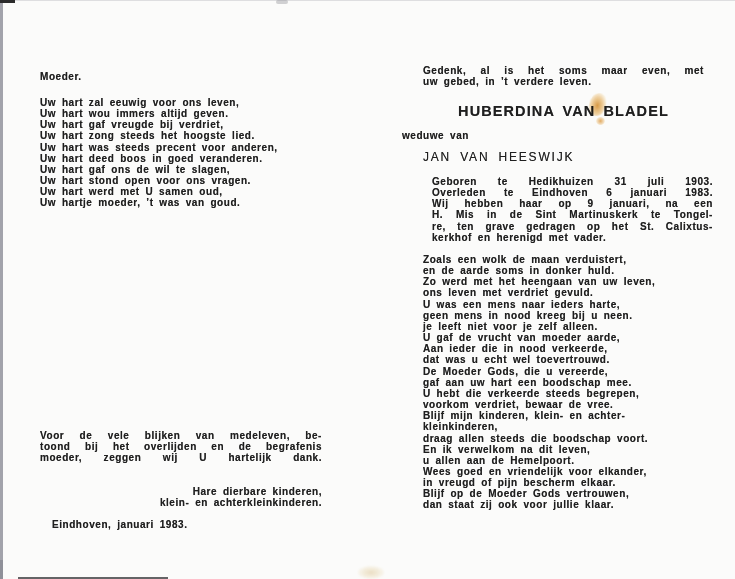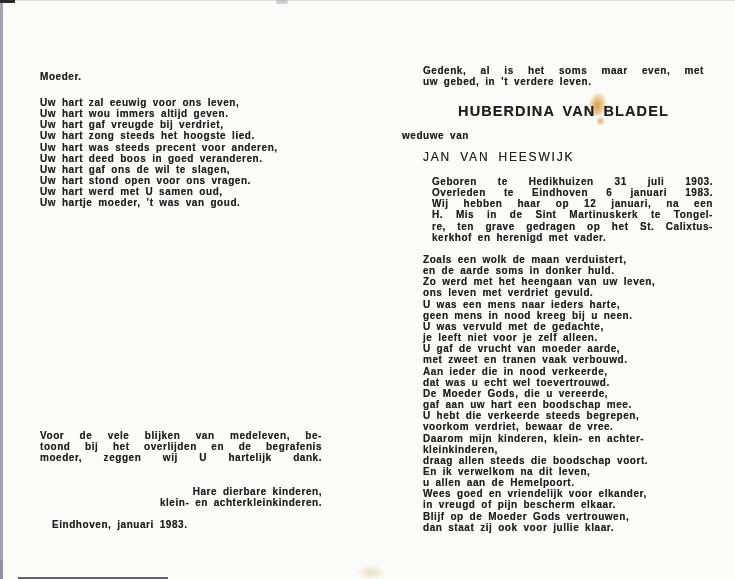--- a/index.html
+++ b/index.html
@@ -99,44 +99,42 @@
     <div class="line">uw gebed, in ’t verdere leven.</div>
   </div>
 
   <div class="block name-heading">HUBERDINA VAN BLADEL</div>
   <div class="block widow-label">weduwe van</div>
   <div class="block husband-name">JAN VAN HEESWIJK</div>
 
   <div class="block bio">
     <div class="jline">Geboren te Hedikhuizen 31 juli 1903.</div>
     <div class="jline">Overleden te Eindhoven 6 januari 1983.</div>
-    <div class="jline">Wij hebben haar op 12 januari, na een</div>
+    <div class="jline">Wij hebben haar op 9 januari, na een</div>
     <div class="jline">H. Mis in de Sint Martinuskerk te Tongel-</div>
     <div class="jline">re, ten grave gedragen op het St. Calixtus-</div>
     <div class="line">kerkhof en herenigd met vader.</div>
   </div>
 
   <div class="block poem-right">
     <div class="line">Zoals een wolk de maan verduistert,</div>
     <div class="line">en de aarde soms in donker huld.</div>
     <div class="line">Zo werd met het heengaan van uw leven,</div>
     <div class="line">ons leven met verdriet gevuld.</div>
     <div class="line">U was een mens naar ieders harte,</div>
     <div class="line">geen mens in nood kreeg bij u neen.</div>
-    <div class="line">U was vervuld met de gedachte,</div>
     <div class="line">je leeft niet voor je zelf alleen.</div>
     <div class="line">U gaf de vrucht van moeder aarde,</div>
-    <div class="line">met zweet en tranen vaak verbouwd.</div>
     <div class="line">Aan ieder die in nood verkeerde,</div>
     <div class="line">dat was u echt wel toevertrouwd.</div>
     <div class="line">De Moeder Gods, die u vereerde,</div>
     <div class="line">gaf aan uw hart een boodschap mee.</div>
     <div class="line">U hebt die verkeerde steeds begrepen,</div>
     <div class="line">voorkom verdriet, bewaar de vree.</div>
-    <div class="line">Daarom mijn kinderen, klein- en achter-</div>
+    <div class="line">Blijf mijn kinderen, klein- en achter-</div>
     <div class="line">kleinkinderen,</div>
     <div class="line">draag allen steeds die boodschap voort.</div>
     <div class="line">En ik verwelkom na dit leven,</div>
     <div class="line">u allen aan de Hemelpoort.</div>
     <div class="line">Wees goed en vriendelijk voor elkander,</div>
     <div class="line">in vreugd of pijn bescherm elkaar.</div>
     <div class="line">Blijf op de Moeder Gods vertrouwen,</div>
     <div class="line">dan staat zij ook voor jullie klaar.</div>
   </div>
 

